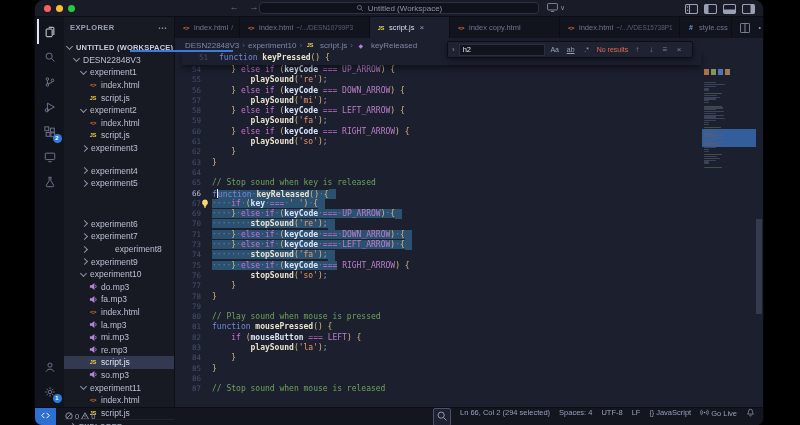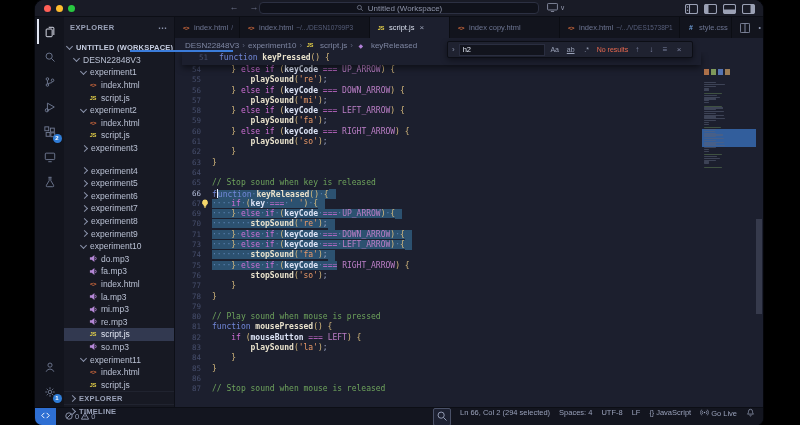--- a/index.html
+++ b/index.html
@@ -291,29 +291,29 @@
               <span class="tlabel">experiment3</span>
             </div>
             <div class="trow" style="padding-left: 17px; margin-top: 10px;">
               <span class="chev closed"></span>
               <span class="tlabel">experiment4</span>
             </div>
             <div class="trow" style="padding-left: 17px;">
               <span class="chev closed"></span>
               <span class="tlabel">experiment5</span>
             </div>
-            <div class="trow" style="padding-left: 17px;">
+            <div class="trow" style="padding-left: 17px; margin-top: 28px;">
               <span class="chev closed"></span>
               <span class="tlabel">experiment6</span>
             </div>
             <div class="trow" style="padding-left: 17px;">
               <span class="chev closed"></span>
               <span class="tlabel">experiment7</span>
             </div>
-            <div class="trow" style="padding-left: 17px;">
+            <div class="trow" style="padding-left: 17px; gap: 24px;">
               <span class="chev closed"></span>
               <span class="tlabel">experiment8</span>
             </div>
             <div class="trow" style="padding-left: 17px;">
               <span class="chev closed"></span>
               <span class="tlabel">experiment9</span>
             </div>
             <div class="trow" style="padding-left: 17px;">
               <span class="chev open"></span>
               <span class="tlabel">experiment10</span>

